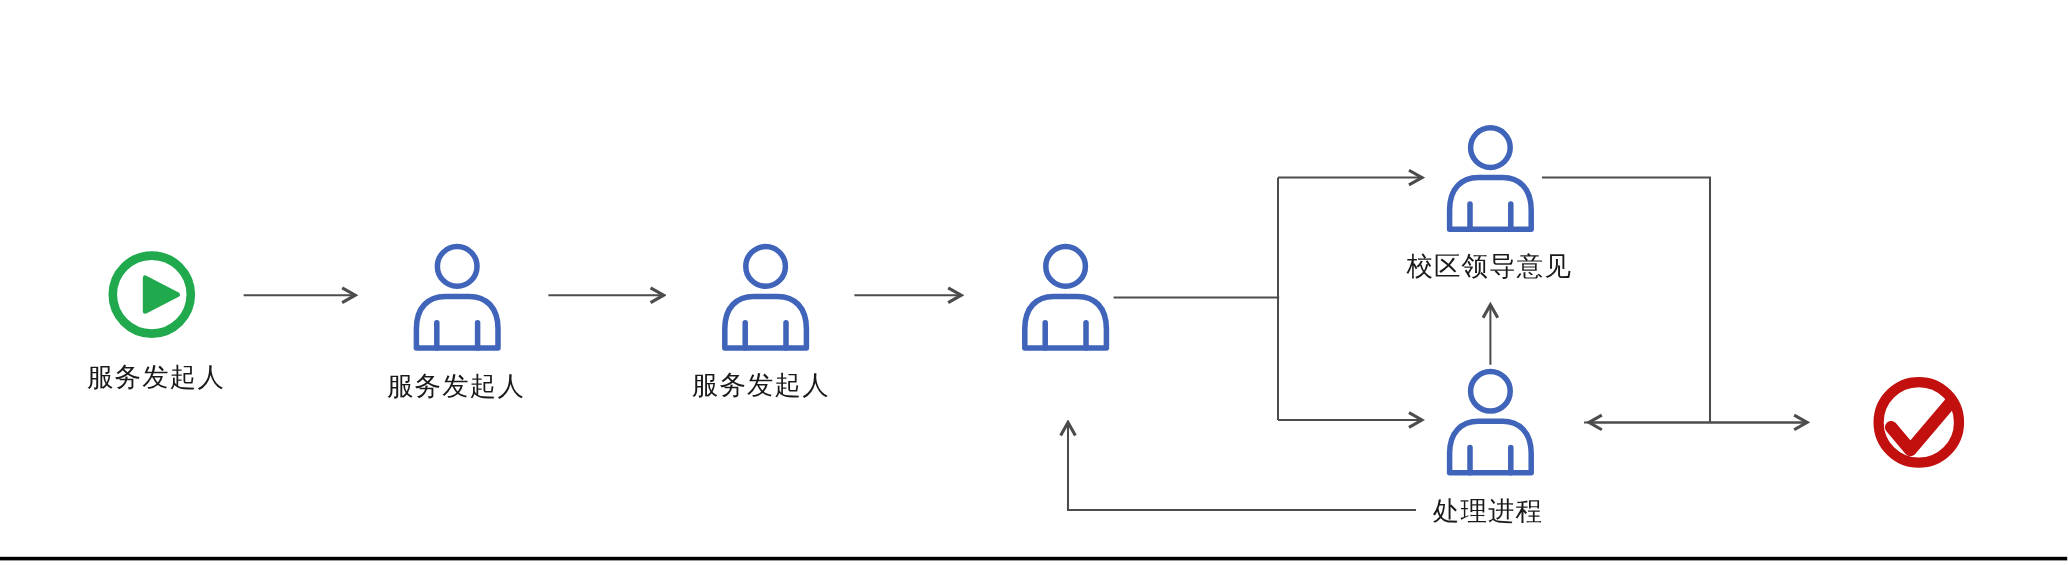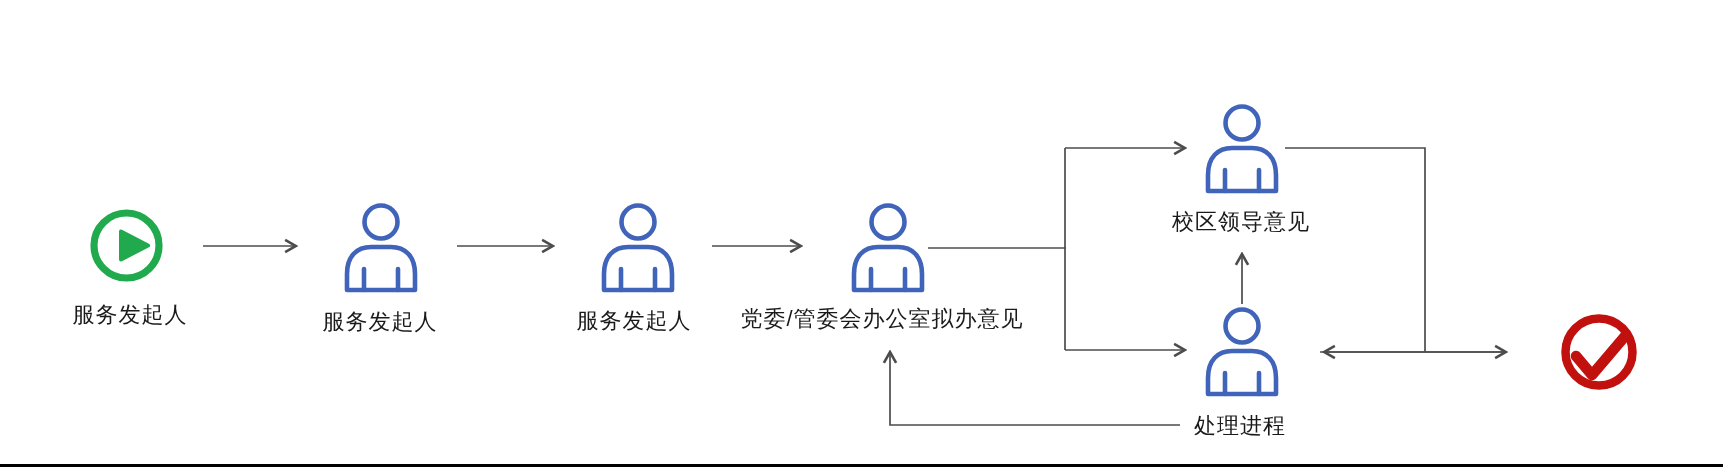--- a/index.html
+++ b/index.html
@@ -71,21 +71,20 @@
   </div>
   <div class="node-label" style="left:634px;top:310px;">服务发起人</div>
 
   <div class="node" style="left:848px;top:202px;">
     <svg width="80" height="92" viewBox="0 0 80 92">
       <circle class="icon-stroke-user" cx="40" cy="20" r="16.5" stroke-width="4.6"></circle>
       <path class="icon-stroke-user" d="M6,88 V72 C6,54 16,45 30,45 L50,45 C64,45 74,54 74,72 V88 Z" stroke-width="4.6" stroke-linejoin="round"></path>
       <path class="icon-stroke-user" d="M23,88 V67 M57,88 V67" stroke-width="4.6" stroke-linecap="round"></path>
     </svg>
   </div>
-  <div class="node-label" style="left:882px;top:308px;">党委/管委会办公室拟办意见</div>
 
   <div class="node" style="left:1202px;top:103px;">
     <svg width="80" height="92" viewBox="0 0 80 92">
       <circle class="icon-stroke-user" cx="40" cy="20" r="16.5" stroke-width="4.6"></circle>
       <path class="icon-stroke-user" d="M6,88 V72 C6,54 16,45 30,45 L50,45 C64,45 74,54 74,72 V88 Z" stroke-width="4.6" stroke-linejoin="round"></path>
       <path class="icon-stroke-user" d="M23,88 V67 M57,88 V67" stroke-width="4.6" stroke-linecap="round"></path>
     </svg>
   </div>
   <div class="node-label" style="left:1241px;top:211px;">校区领导意见</div>
 

